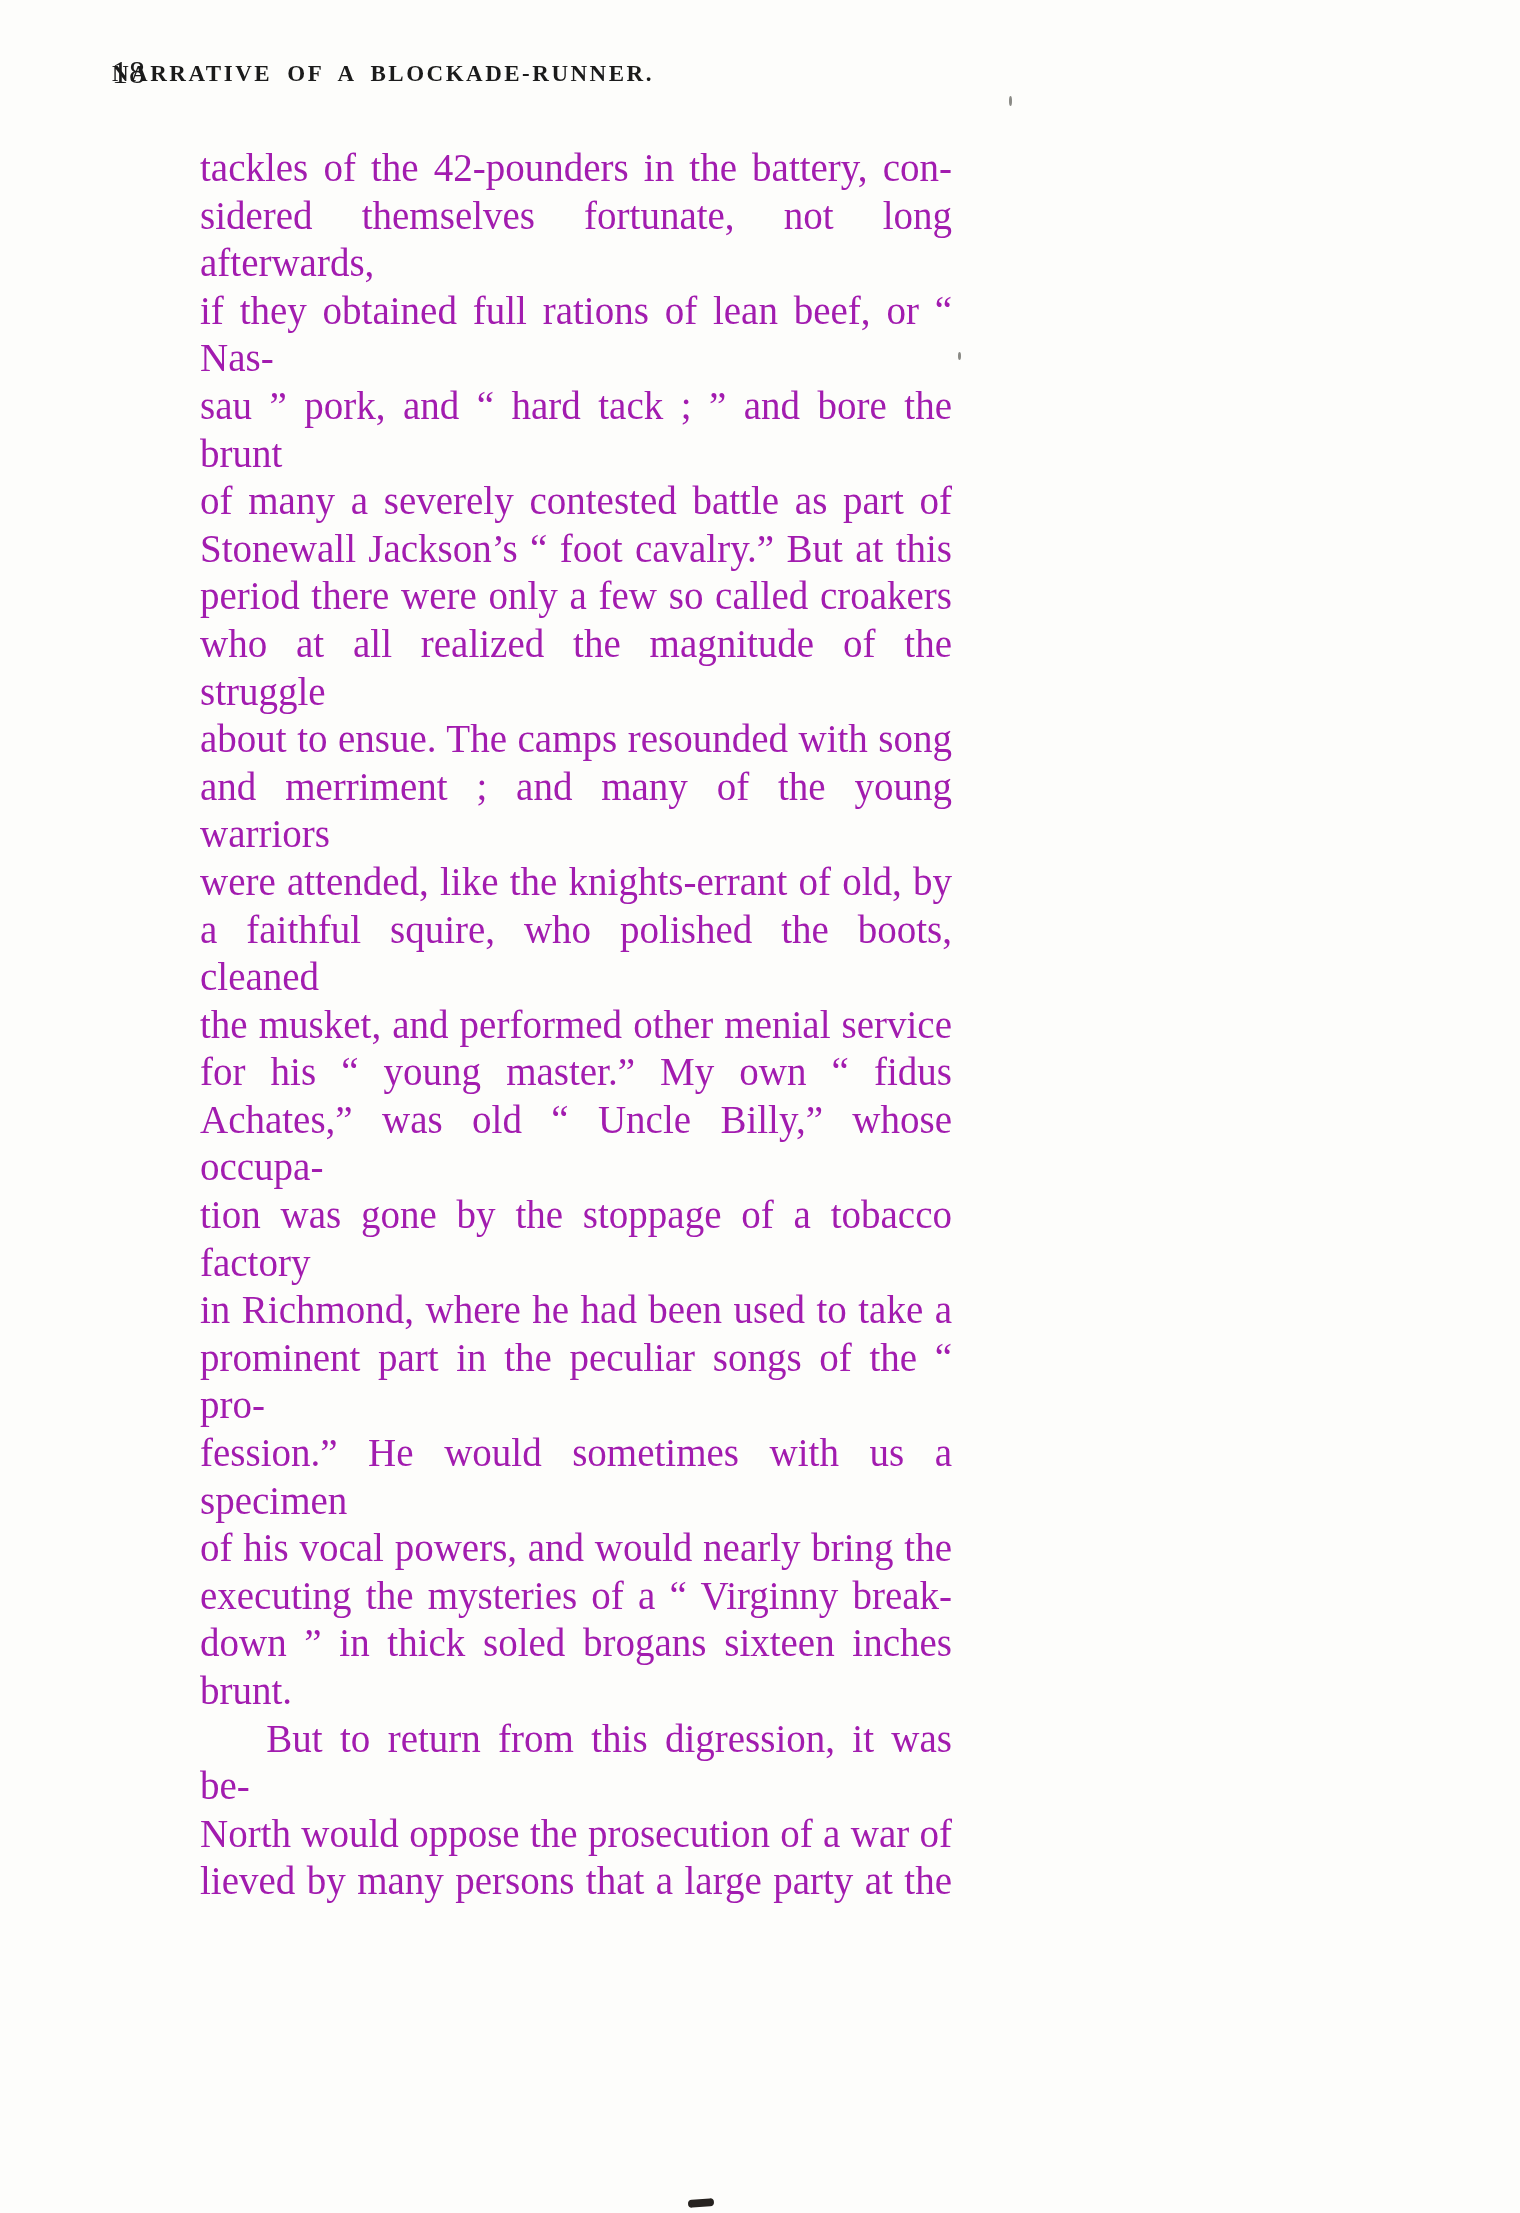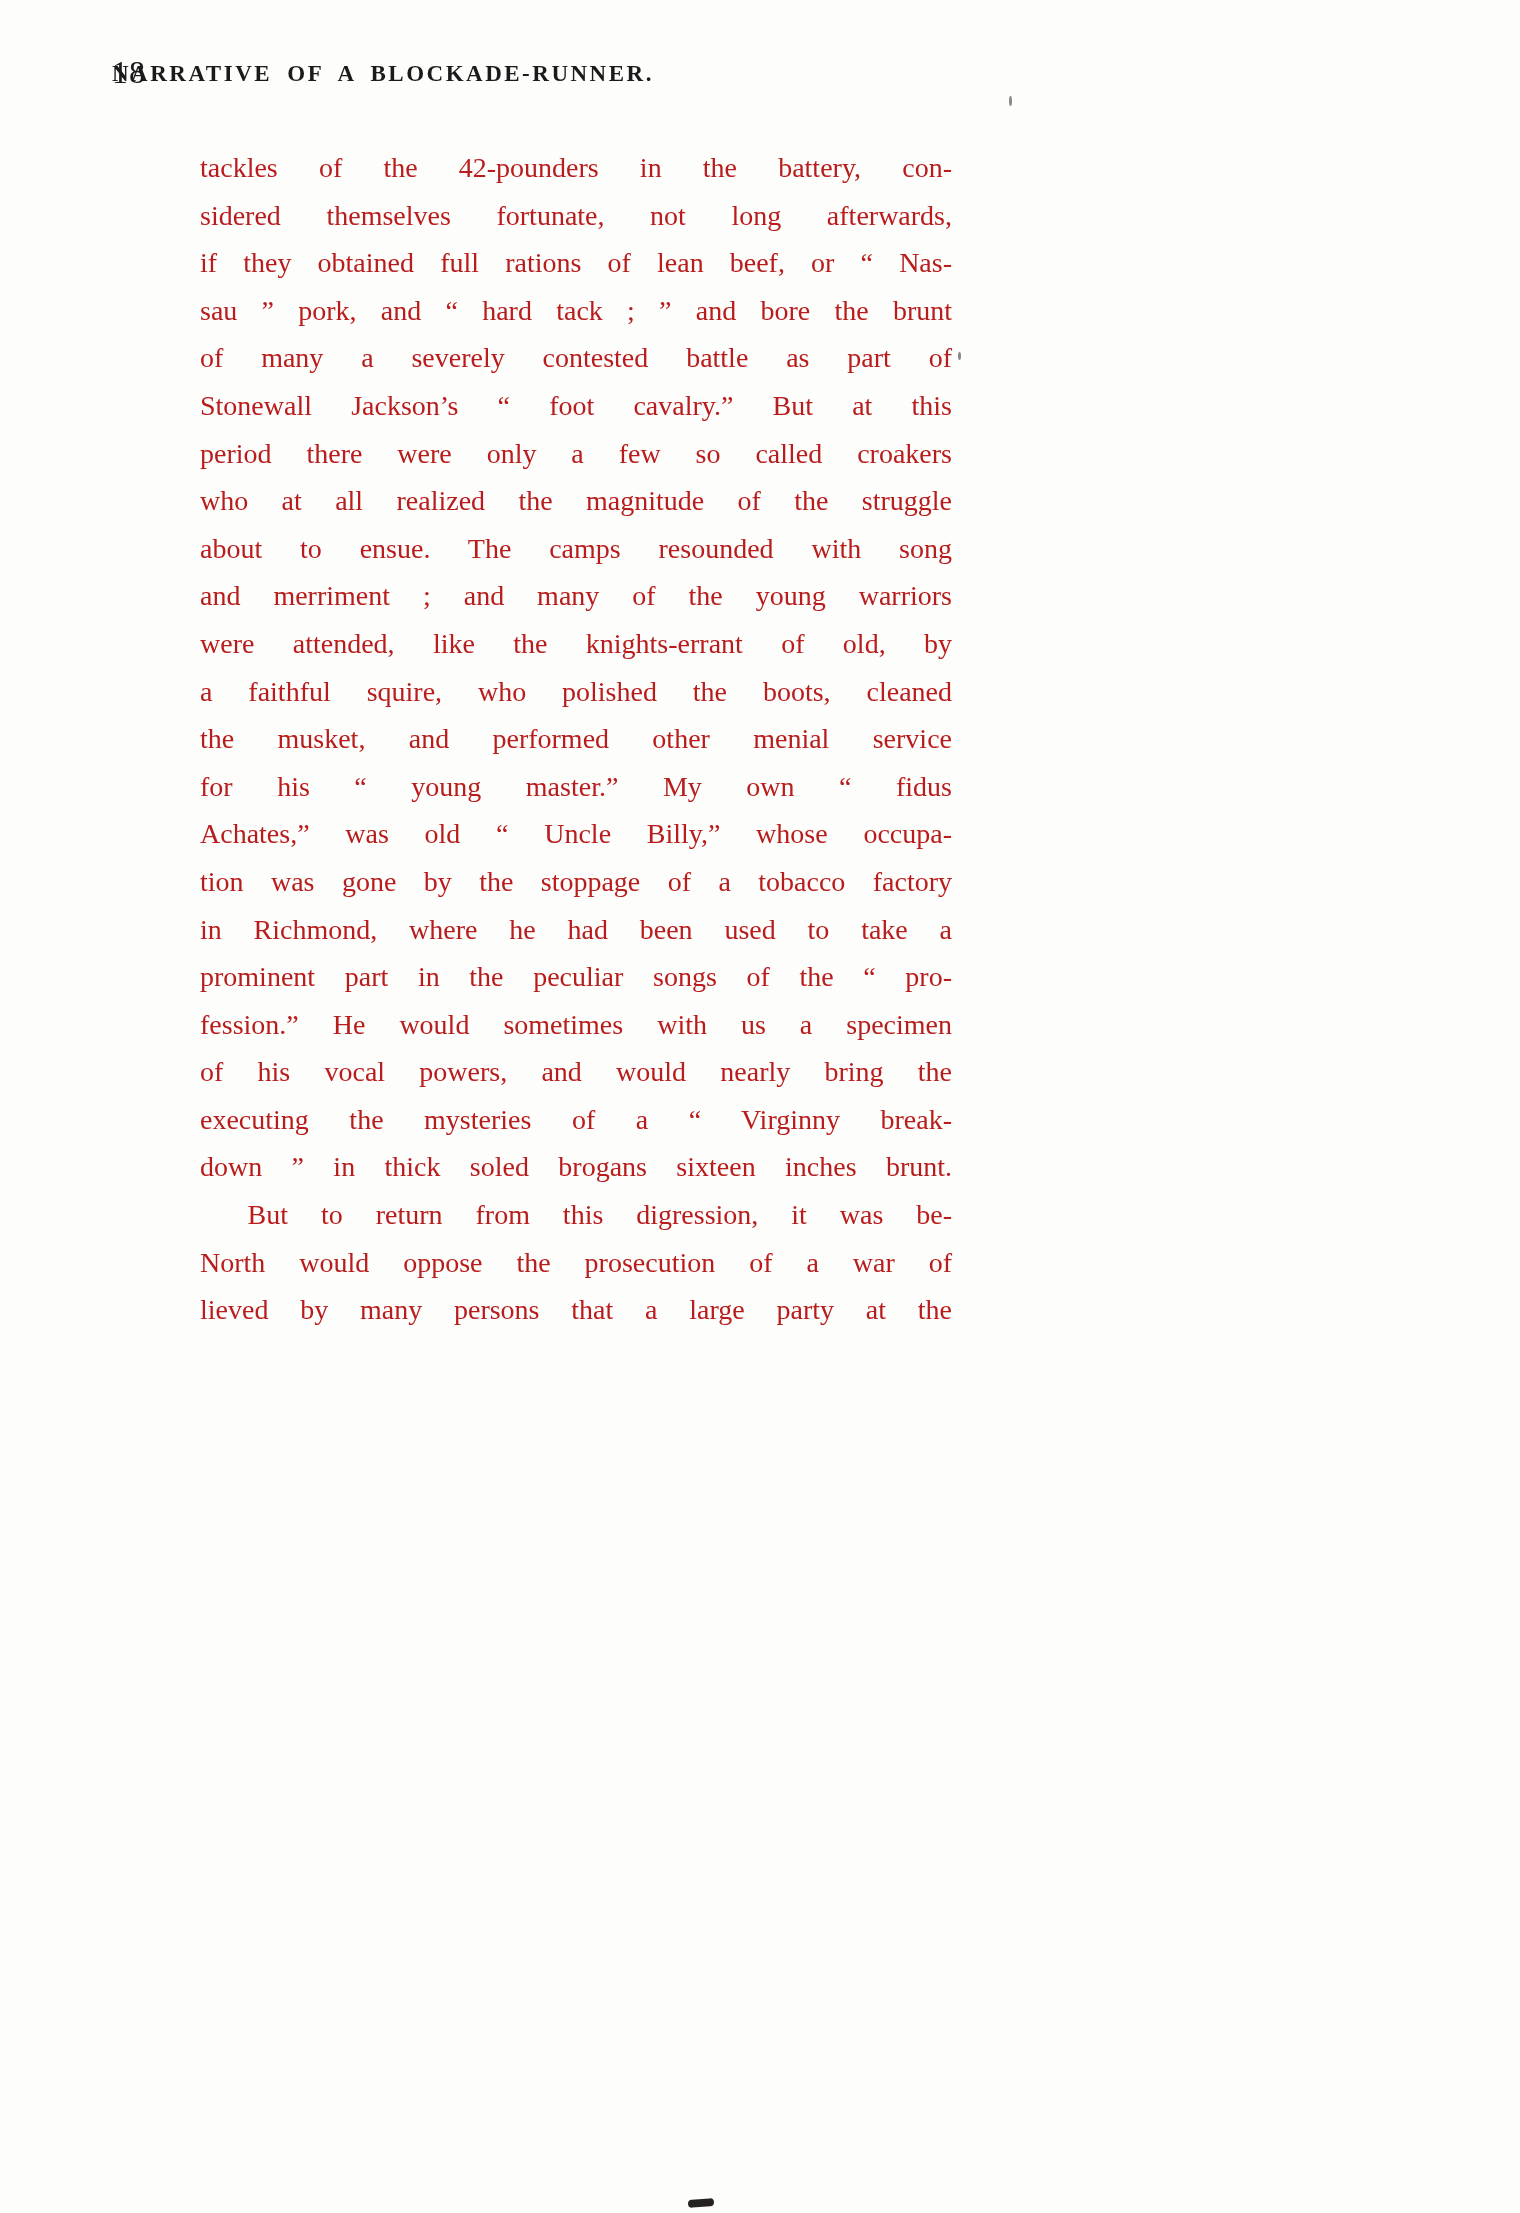--- a/index.html
+++ b/index.html
@@ -43,25 +43,25 @@
     font-weight: bold;
     letter-spacing: 2.5px;
     word-spacing: 7px;
     white-space: nowrap;
   }
   .text-block {
     margin: 44px 0 0 200px;
     width: 752px;
   }
   .line {
-    font-size: 28px;
+    font-size: 39px;
     line-height: 47.6px;
     text-align: justify;
     text-align-last: justify;
-    color: #b91c1c;
+    color: #a21caf;
   }
   .line.indent {
     text-indent: 1.7em;
   }
   .scan-artifact {
     position: absolute;
     left: 688px;
     top: 2199px;
     width: 26px;
     height: 8px;

